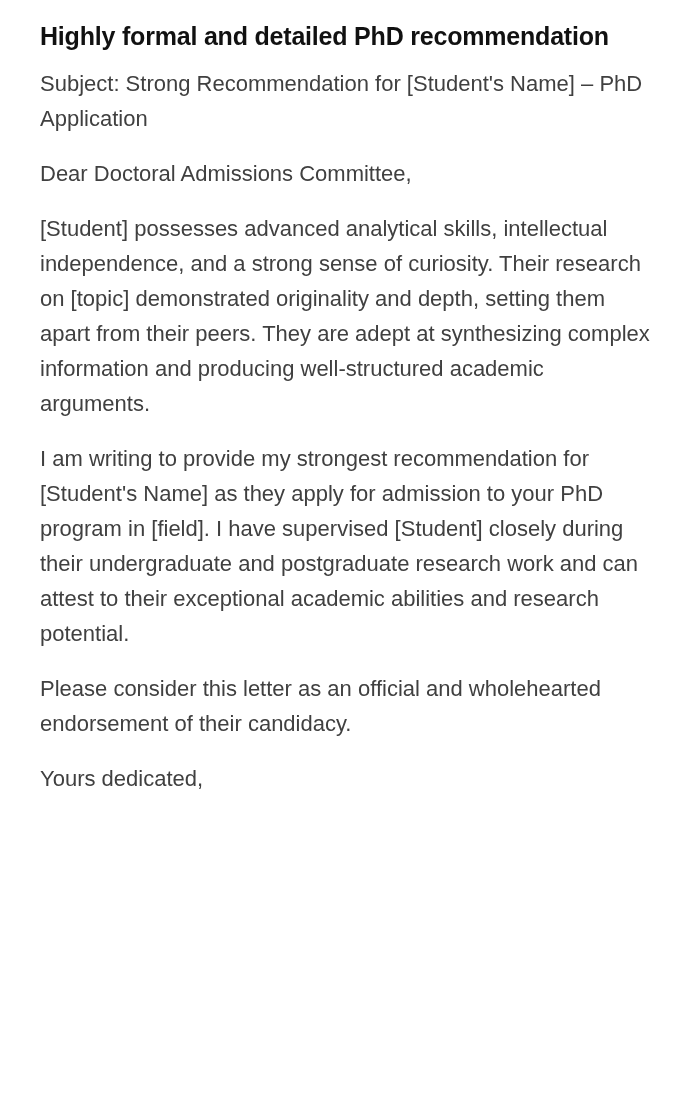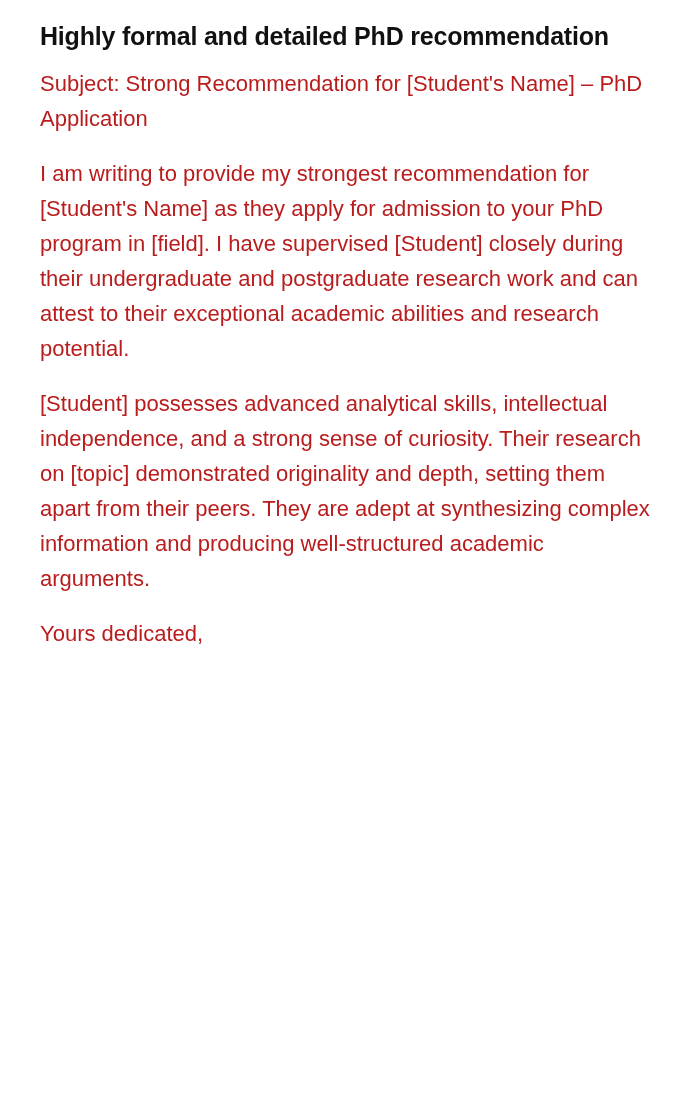--- a/index.html
+++ b/index.html
@@ -29,38 +29,41 @@
     margin: 0 0 13px 0;
     letter-spacing: -0.2px;
     white-space: nowrap;
   }
   .doc-paragraph {
     font-size: 22px;
     line-height: 35px;
     font-weight: 400;
     margin: 0 0 20px 0;
     white-space: pre;
-    color: #b91c1c;
+    color: #404040;
   }
 </style>
 </head>
 <body>
 
 <div class="page">
   <h1 class="doc-title">Highly formal and detailed PhD recommendation</h1>
   <div id="letter-body">
       <p class="doc-paragraph">Subject: Strong Recommendation for [Student's Name] – PhD
 Application</p>
+      <p class="doc-paragraph">Dear Doctoral Admissions Committee,</p>
+      <p class="doc-paragraph">[Student] possesses advanced analytical skills, intellectual
+independence, and a strong sense of curiosity. Their research
+on [topic] demonstrated originality and depth, setting them
+apart from their peers. They are adept at synthesizing complex
+information and producing well-structured academic
+arguments.</p>
       <p class="doc-paragraph">I am writing to provide my strongest recommendation for
 [Student's Name] as they apply for admission to your PhD
 program in [field]. I have supervised [Student] closely during
 their undergraduate and postgraduate research work and can
 attest to their exceptional academic abilities and research
 potential.</p>
-      <p class="doc-paragraph">[Student] possesses advanced analytical skills, intellectual
-independence, and a strong sense of curiosity. Their research
-on [topic] demonstrated originality and depth, setting them
-apart from their peers. They are adept at synthesizing complex
-information and producing well-structured academic
-arguments.</p>
+      <p class="doc-paragraph">Please consider this letter as an official and wholehearted
+endorsement of their candidacy.</p>
       <p class="doc-paragraph">Yours dedicated,</p>
     </div>
 </div>
 
 </body></html>

